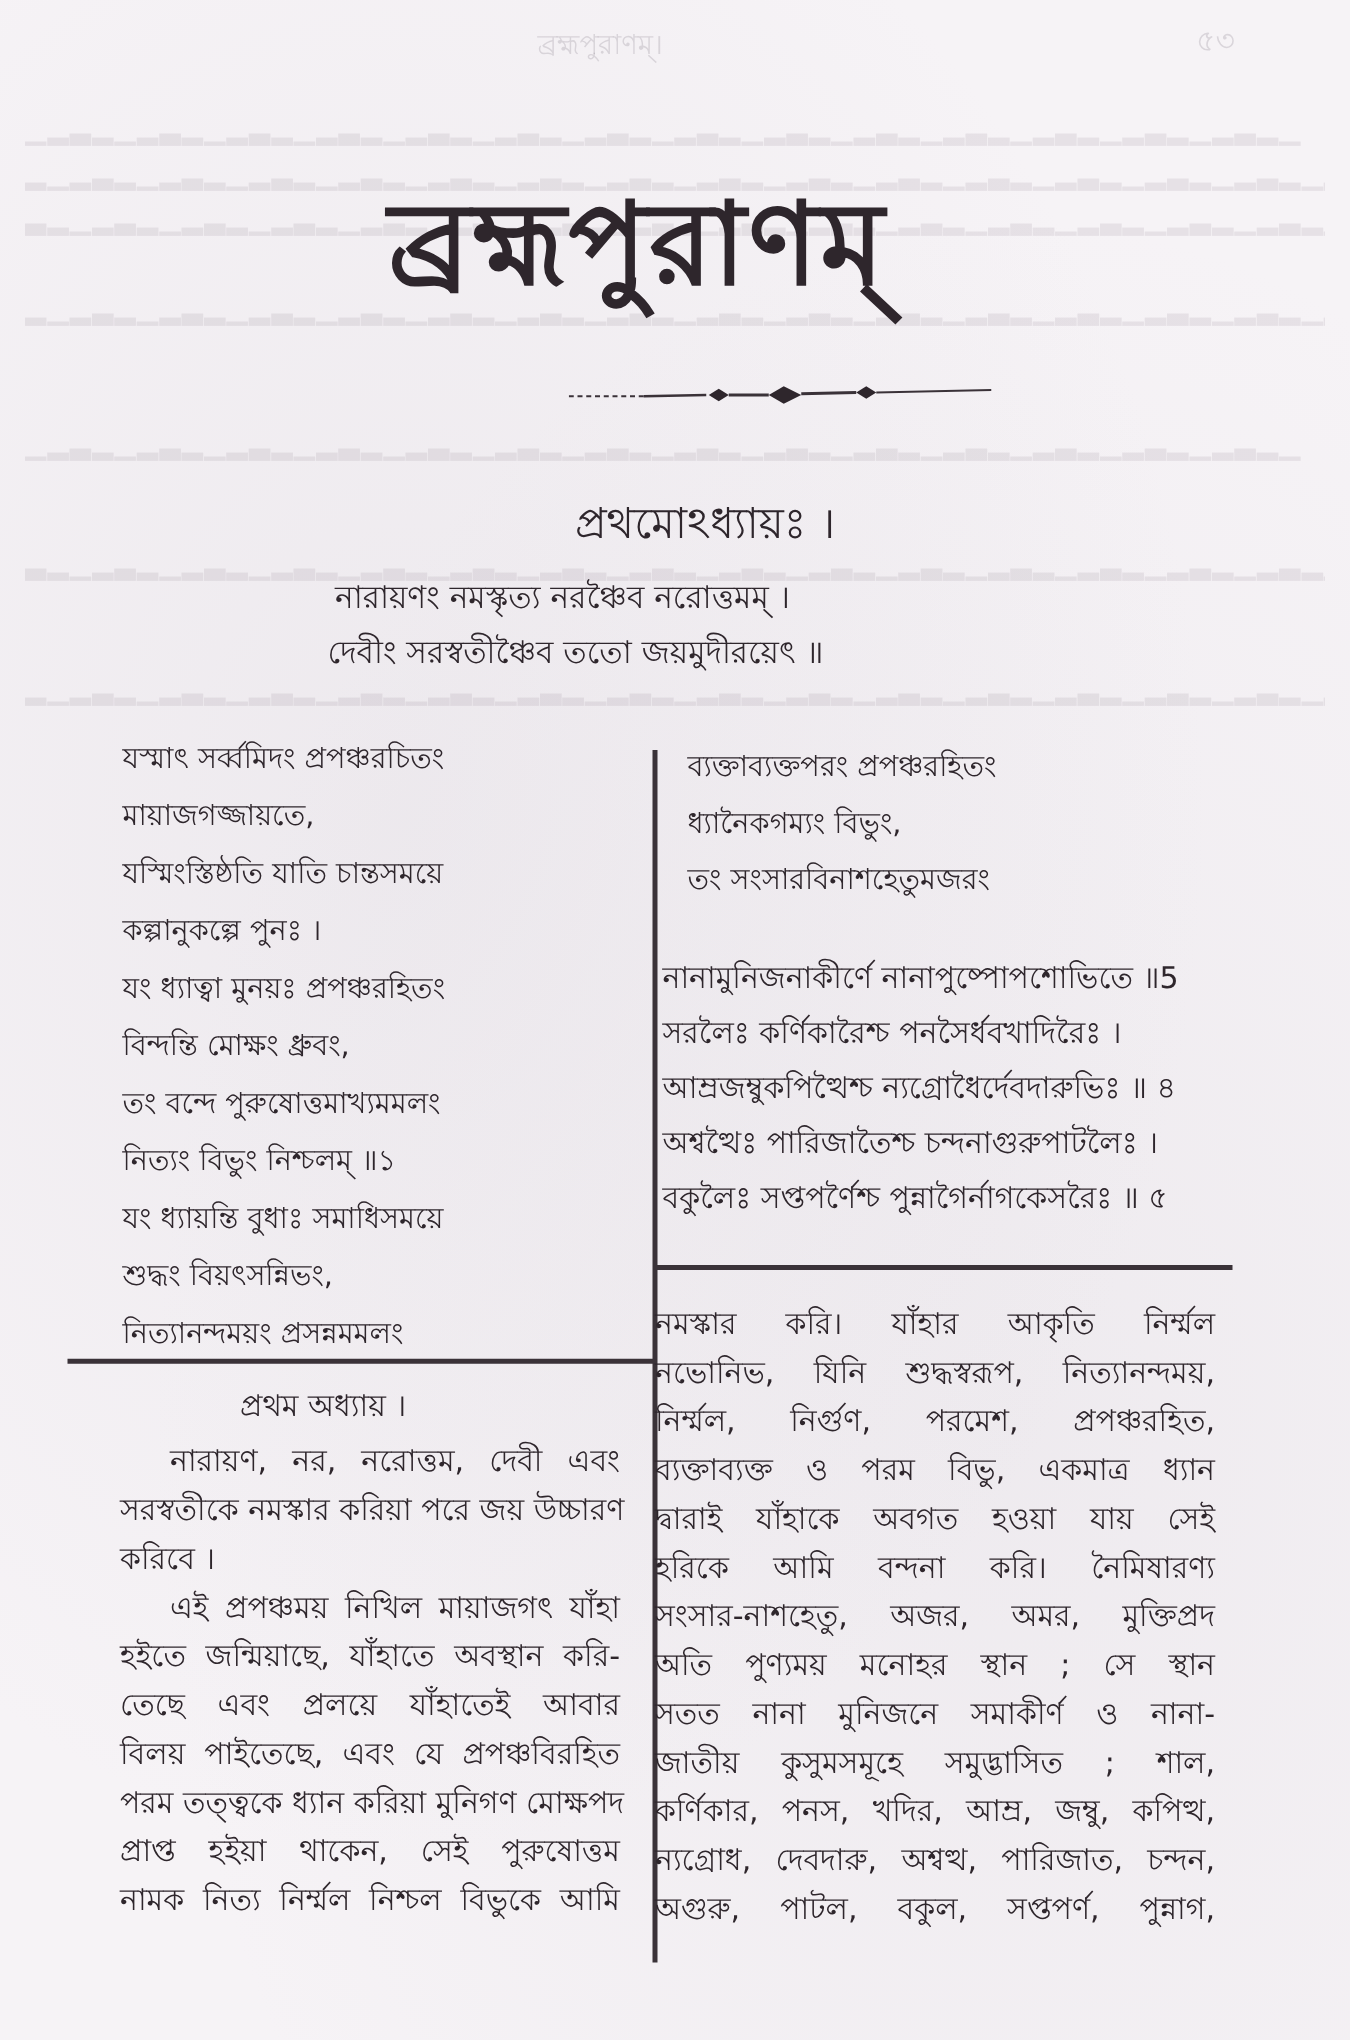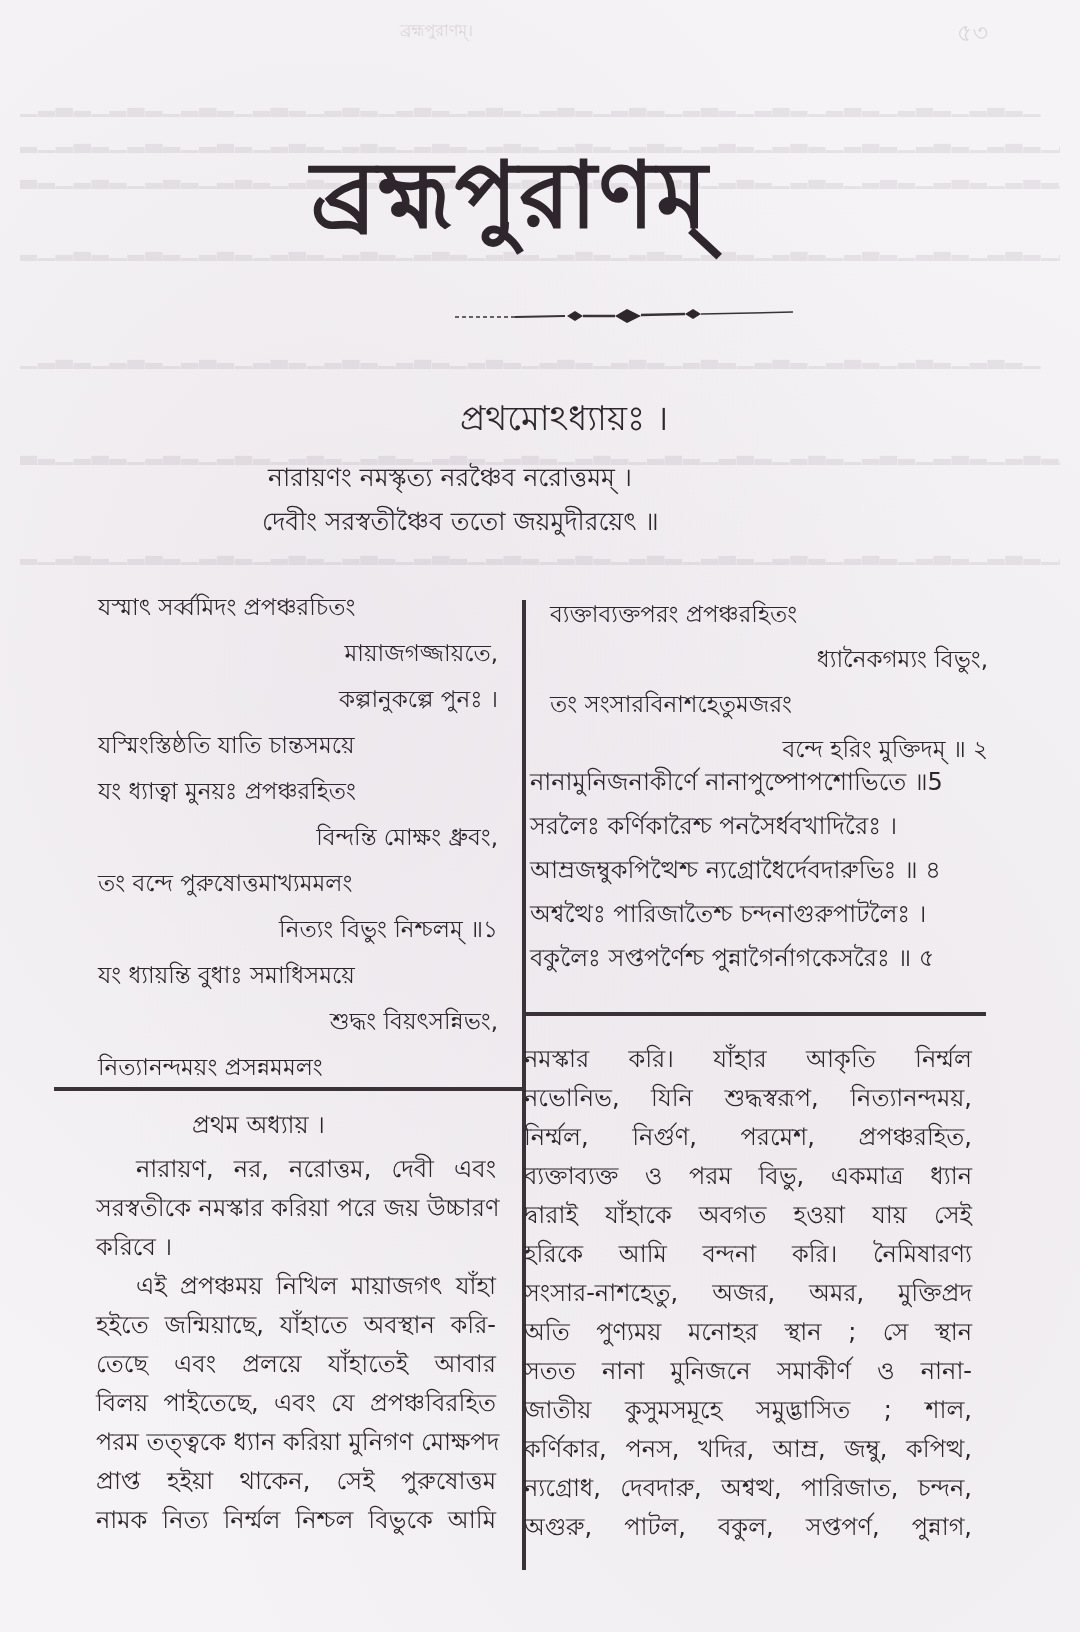--- a/index.html
+++ b/index.html
@@ -30,22 +30,22 @@
       right: 20px;
       color: rgba(120,110,125,0.13);
       font-size: 22px;
       white-space: nowrap;
       overflow: hidden;
       letter-spacing: 1px;
     }
     .running-head {
       position: absolute;
       top: 18px;
-      left: 400px;
-      font-size: 16px;
+      left: 430px;
+      font-size: 22px;
       color: rgba(120,110,125,0.22);
     }
     .page-number {
       position: absolute;
       top: 14px;
       right: 92px;
       font-size: 24px;
       color: rgba(120,110,125,0.22);
     }
     .title {
@@ -115,21 +115,21 @@
     .verse-block {
       position: absolute;
       font-size: 23px;
       color: #2e262c;
     }
     .verse-block .line {
       height: 45px;
       line-height: 45px;
       white-space: nowrap;
     }
-    .verse-block .line.indent { text-align: right; }
+    .verse-block .line.indent { }
 
     .verses-left {
       left: 98px;
       top: 584px;
       width: 400px;
     }
     .verses-left .line { height: 46px; line-height: 46px; }
 
     .verses-right-a {
       left: 550px;
@@ -218,36 +218,35 @@
   <div class="invocation l1">নারায়ণং নমস্কৃত্য নরঞ্চৈব নরোত্তমম্ ।</div>
   <div class="invocation l2">দেবীং সরস্বতীঞ্চৈব ততো জয়মুদীরয়েৎ ॥</div>
 
   <div class="col-rule-v"></div>
   <div class="rule-h-right"></div>
   <div class="rule-h-left"></div>
 
   <div class="verse-block verses-left">
     <div class="line">যস্মাৎ সর্ব্বমিদং প্রপঞ্চরচিতং</div>
     <div class="line indent">মায়াজগজ্জায়তে,</div>
+    <div class="line">যস্মিংস্তিষ্ঠতি যাতি চান্তসময়ে</div>
     <div class="line indent">কল্পানুকল্পে পুনঃ ।</div>
-    <div class="line">যস্মিংস্তিষ্ঠতি যাতি চান্তসময়ে</div>
     <div class="line">যং ধ্যাত্বা মুনয়ঃ প্রপঞ্চরহিতং</div>
     <div class="line indent">বিন্দন্তি মোক্ষং ধ্রুবং,</div>
     <div class="line">তং বন্দে পুরুষোত্তমাখ্যমমলং</div>
     <div class="line indent">নিত্যং বিভুং নিশ্চলম্ ॥১</div>
     <div class="line">যং ধ্যায়ন্তি বুধাঃ সমাধিসময়ে</div>
     <div class="line indent">শুদ্ধং বিয়ৎসন্নিভং,</div>
     <div class="line">নিত্যানন্দময়ং প্রসন্নমমলং</div>
   </div>
 
   <div class="verse-block verses-right-a">
     <div class="line">ব্যক্তাব্যক্তপরং প্রপঞ্চরহিতং</div>
     <div class="line indent">ধ্যানৈকগম্যং বিভুং,</div>
     <div class="line">তং সংসারবিনাশহেতুমজরং</div>
-    <div class="line indent">বন্দে হরিং মুক্তিদম্ ॥ ২</div>
   </div>
 
   <div class="verse-block verses-right-b">
     <div class="line">নানামুনিজনাকীর্ণে নানাপুষ্পোপশোভিতে ॥5</div>
     <div class="line">সরলৈঃ কর্ণিকারৈশ্চ পনসৈর্ধবখাদিরৈঃ ।</div>
     <div class="line">আম্রজম্বুকপিত্থৈশ্চ ন্যগ্রোধৈর্দেবদারুভিঃ ॥ ৪</div>
     <div class="line">অশ্বত্থৈঃ পারিজাতৈশ্চ চন্দনাগুরুপাটলৈঃ ।</div>
     <div class="line">বকুলৈঃ সপ্তপর্ণৈশ্চ পুন্নাগৈর্নাগকেসরৈঃ ॥ ৫</div>
   </div>
 

